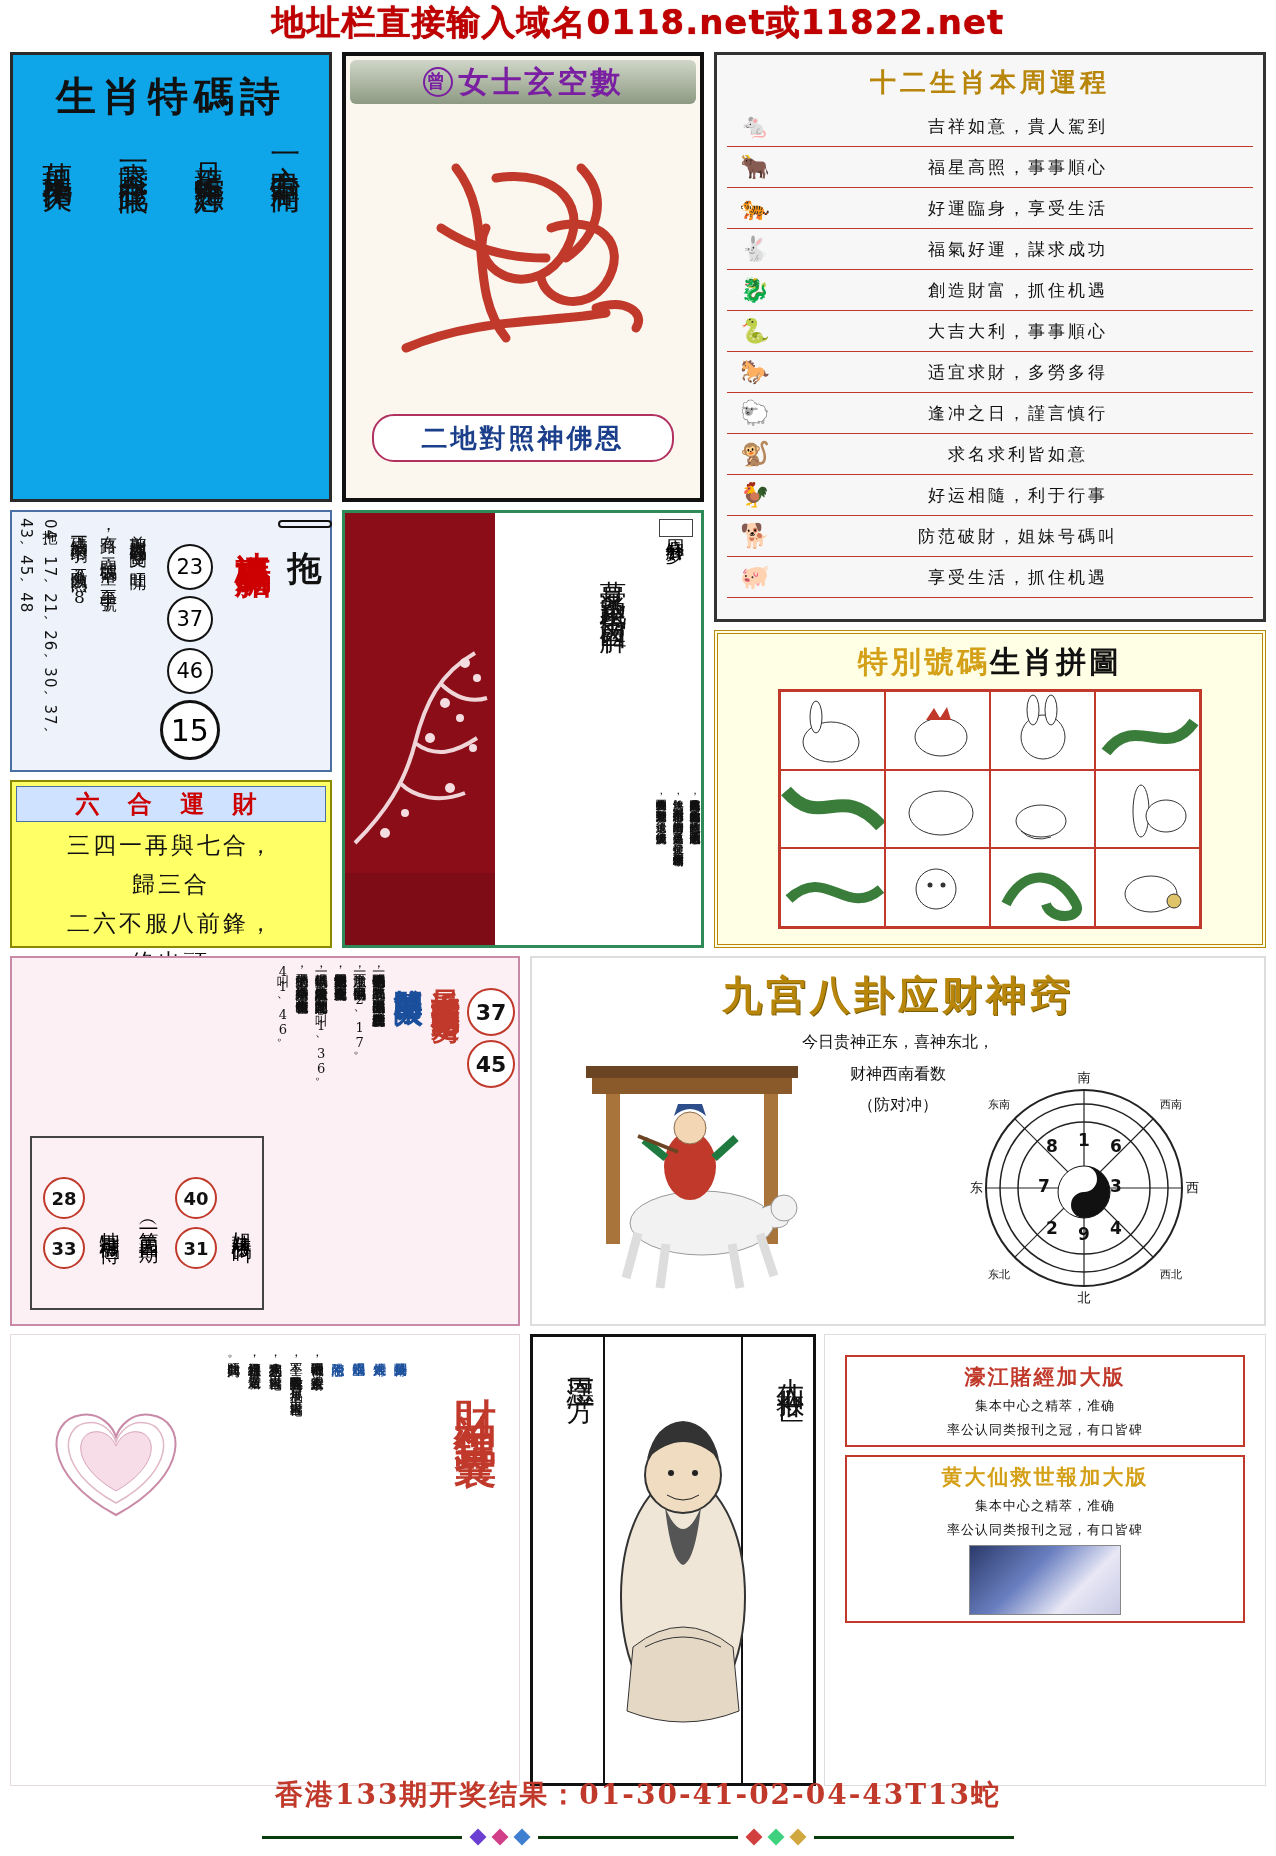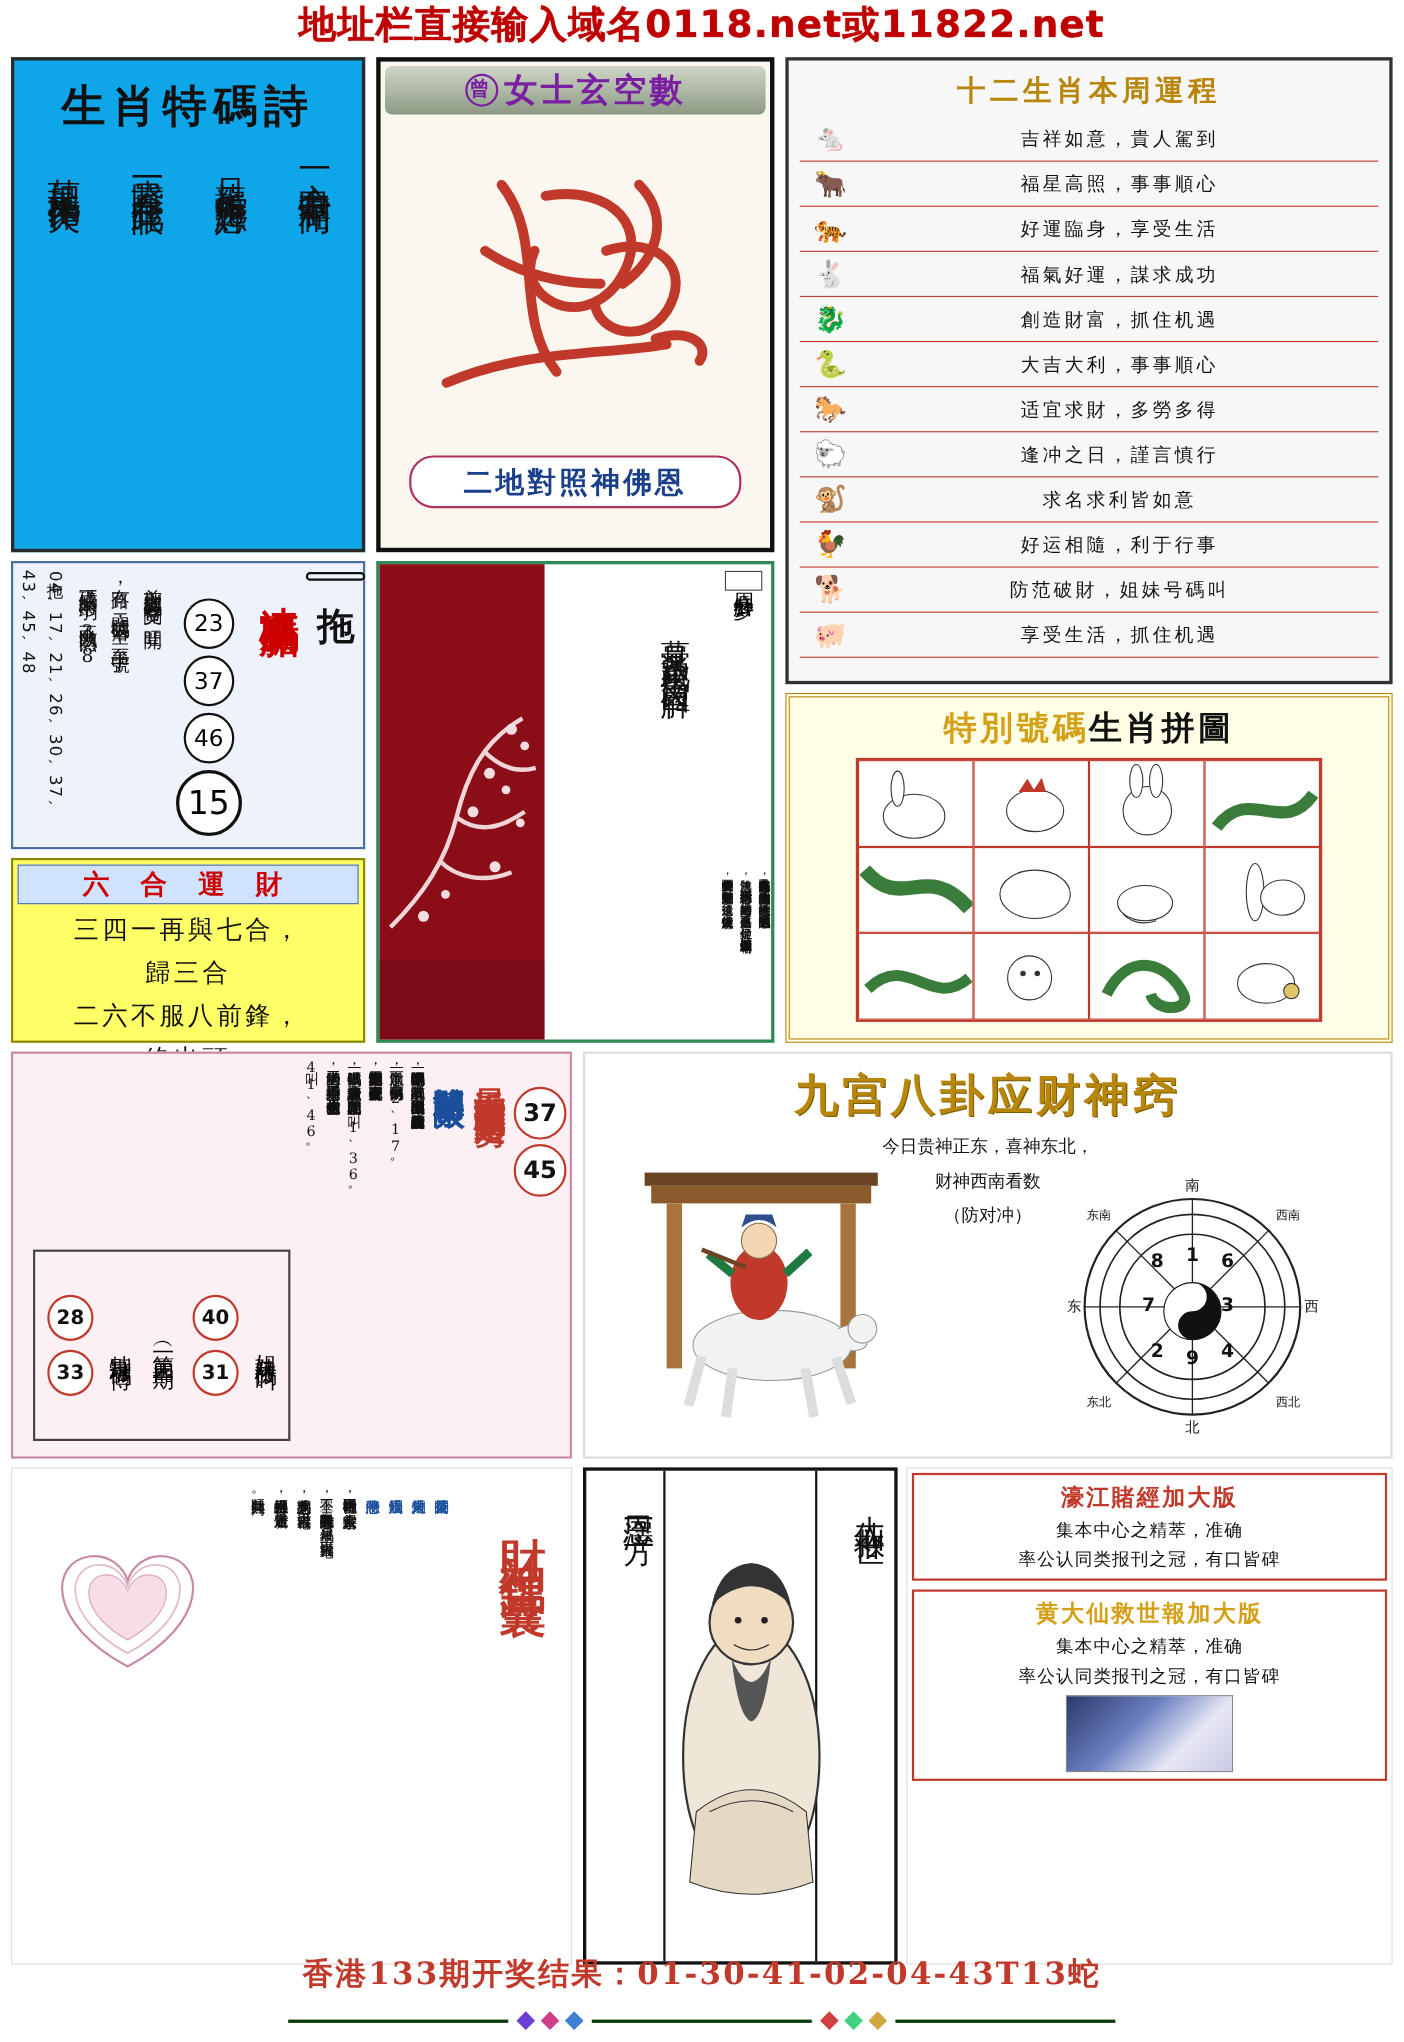--- a/index.html
+++ b/index.html
@@ -290,32 +290,32 @@
   #daxian .colL{
     width:62px;writing-mode:vertical-rl;text-orientation:upright;
     font-size:28px;letter-spacing:6px;padding:18px 4px;color:#111;
     font-family:"DejaVu Serif","Liberation Serif",serif;
   }
   #daxian .mid svg{position:absolute;left:0;top:10px;}
 
   
   #ads{
     left:824px;top:1334px;width:442px;height:452px;
-    background:#fff;border:1px solid #ddd;padding:4px;box-sizing:border-box;
+    background:#fff;border:1px solid #ddd;padding:20px;box-sizing:border-box;
   }
   #ads .ad{
     border:2px solid #c0392b;margin-bottom:8px;padding:6px 4px;text-align:center;
     background:#fff;
   }
   #ads .ad .h{
     font-size:21px;font-weight:bold;color:#c0392b;letter-spacing:2px;
     font-family:"DejaVu Serif","Liberation Serif",serif;
   }
   #ads .ad .h.y{color:#d4a017;}
-  #ads .ad .l{font-size:16px;color:#111;margin-top:6px;letter-spacing:1px;
+  #ads .ad .l{font-size:13px;color:#111;margin-top:6px;letter-spacing:1px;
     font-family:"DejaVu Serif","Liberation Serif",serif;}
   #ads .thumb{width:150px;height:68px;margin:6px auto 0;border:1px solid #888;
     background:linear-gradient(135deg,#2b3a6b 0%,#6a7fc0 40%,#e7e7f5 70%,#c9c9e4 100%);}
 
   
   #result{
     position:absolute;left:0;bottom:42px;width:1276px;
     text-align:center;font-size:28px;font-weight:bold;color:#c0392b;
     letter-spacing:2px;font-family:"DejaVu Serif","Liberation Serif",serif;
   }

